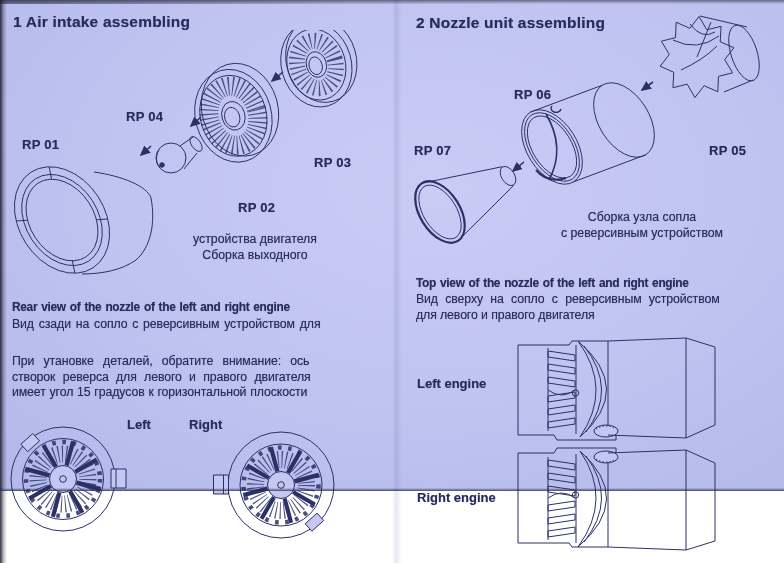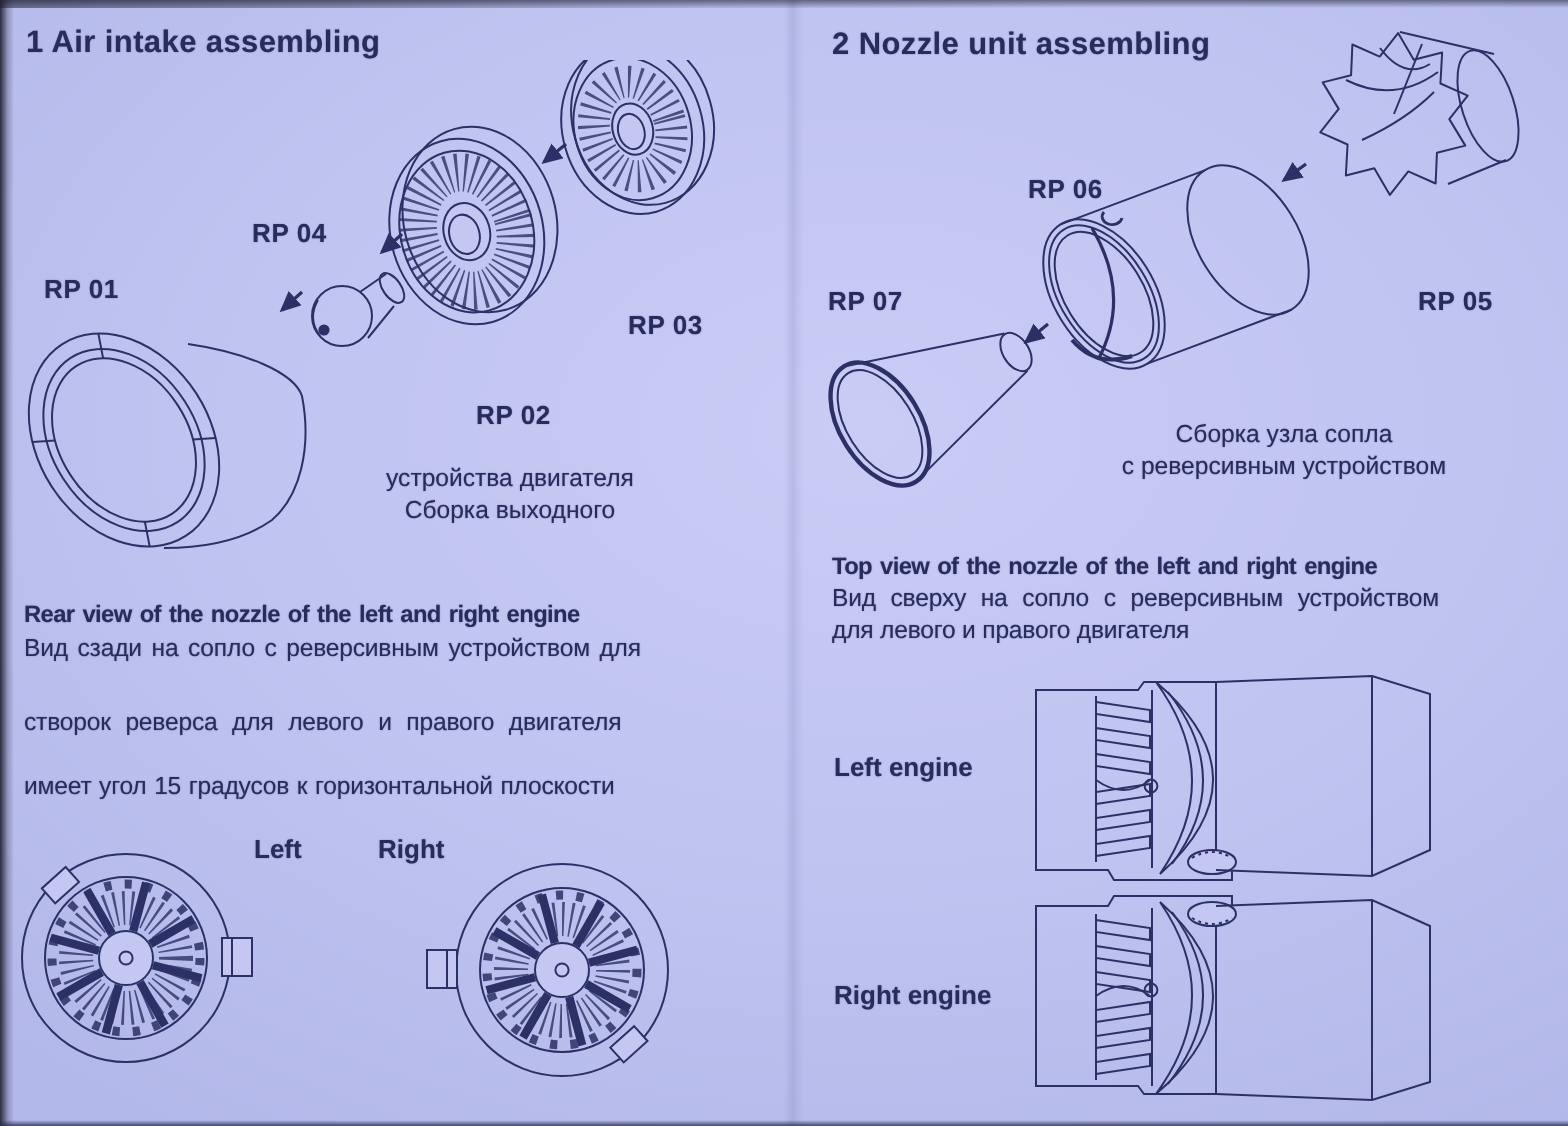--- a/index.html
+++ b/index.html
@@ -1,35 +1,35 @@
 <!DOCTYPE html>
 <html><head>
 <meta charset="utf-8">
 <style>
   html,body{margin:0;padding:0;}
   body{width:784px;height:563px;overflow:hidden;font-family:"Liberation Sans",sans-serif;}
-  .page{position:relative;width:784px;height:563px;
+  .page{position:relative;width:784px;height:491px;
     background:radial-gradient(ellipse 620px 420px at 55% 38%, #c9ccf5 0%, #bec3f0 55%, #b2b8e9 100%);
     color:#272c5c;}
   .edge-left{position:absolute;left:0;top:0;width:7px;height:563px;
     background:linear-gradient(to right, rgba(28,28,46,.9), rgba(28,28,46,.25) 55%, rgba(28,28,46,0));pointer-events:none;}
   .edge-top{position:absolute;left:0;top:0;width:784px;height:4px;
     background:linear-gradient(to bottom, rgba(30,30,52,.55), rgba(30,30,52,0)),
                linear-gradient(to right, rgba(30,30,52,.5), rgba(30,30,52,.1) 45%, rgba(30,30,52,0) 70%);pointer-events:none;}
   .edge-bottom{position:absolute;left:0;bottom:0;width:784px;height:3px;
     background:linear-gradient(to top, rgba(40,42,72,.8), rgba(40,42,72,0));pointer-events:none;}
   .fold{position:absolute;left:392px;top:0;width:10px;height:563px;
     background:linear-gradient(to right, rgba(52,56,112,0), rgba(52,56,112,.12) 45%, rgba(52,56,112,.05) 70%, rgba(52,56,112,0));pointer-events:none;}
   .abs{position:absolute;white-space:nowrap;}
   .t{font-size:15.5px;font-weight:bold;letter-spacing:.2px;}
   .rp{font-size:13px;font-weight:bold;letter-spacing:.3px;margin-top:28px;}
   .cap{font-size:12.3px;line-height:16px;text-align:center;}
   .hd{font-size:11.9px;font-weight:bold;letter-spacing:-.3px;word-spacing:1px;}
   .bl{font-size:12.3px;line-height:15.6px;letter-spacing:-.1px;}
-  .ws1{word-spacing:1.5px;} .ws4{word-spacing:4px;} .ws6{word-spacing:6px;} .ws05{word-spacing:.5px;margin-top:16px;}
+  .ws1{word-spacing:1.5px;} .ws4{word-spacing:4px;} .ws6{word-spacing:6px;} .ws05{word-spacing:.5px;}
   .sm{font-size:13px;font-weight:bold;}
   .txt{text-shadow:0 0 .7px rgba(42,47,94,.5);}
   svg{position:absolute;filter:blur(.25px);}
   svg *{vector-effect:non-scaling-stroke;}
 </style>
 </head>
 <body>
 
 <div class="page">
 
@@ -100,20 +100,21 @@
     <div class="abs cap txt" style="left:188px;top:231px;width:134px">
       <div>устройства двигателя</div>
       <div>Сборка выходного</div>
     </div>
 
     <div class="abs hd txt" style="left:12px;top:300px;width:322px">Rear view of the nozzle of the left and right engine</div>
     <div class="abs bl txt" style="left:12px;top:317px">
       <div class="ws1">Вид сзади на сопло с реверсивным устройством для</div>
     </div>
     <div class="abs bl txt" style="left:12px;top:354px">
+      <div class="ws6">При утановке деталей, обратите внимание: ось</div>
       <div class="ws4">створок реверса для левого и правого двигателя</div>
       <div class="ws05">имеет угол 15 градусов к горизонтальной плоскости</div>
     </div>
 
     <div class="abs sm txt" style="left:127px;top:417px">Left</div>
     <div class="abs sm txt" style="left:189px;top:417px">Right</div>
 
     <svg width="392" height="149" viewBox="0 414 392 149" style="left:0;top:414px" fill="none" stroke="#2b3166" stroke-width="1">
       <g>
         <circle cx="63" cy="479" r="52"></circle>

